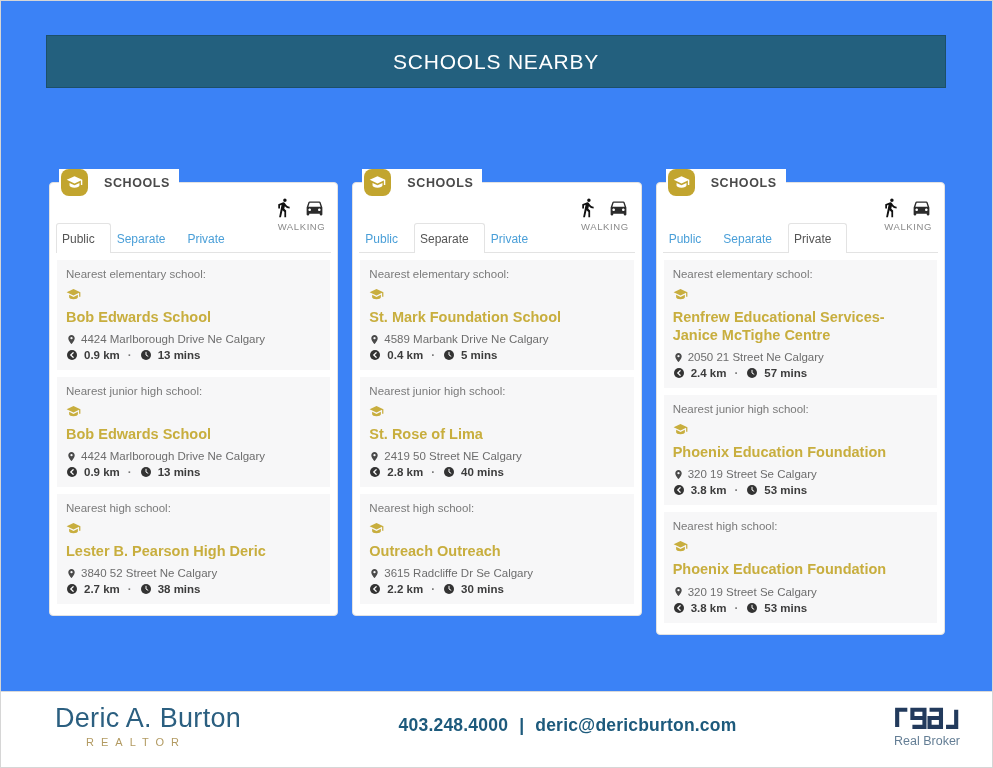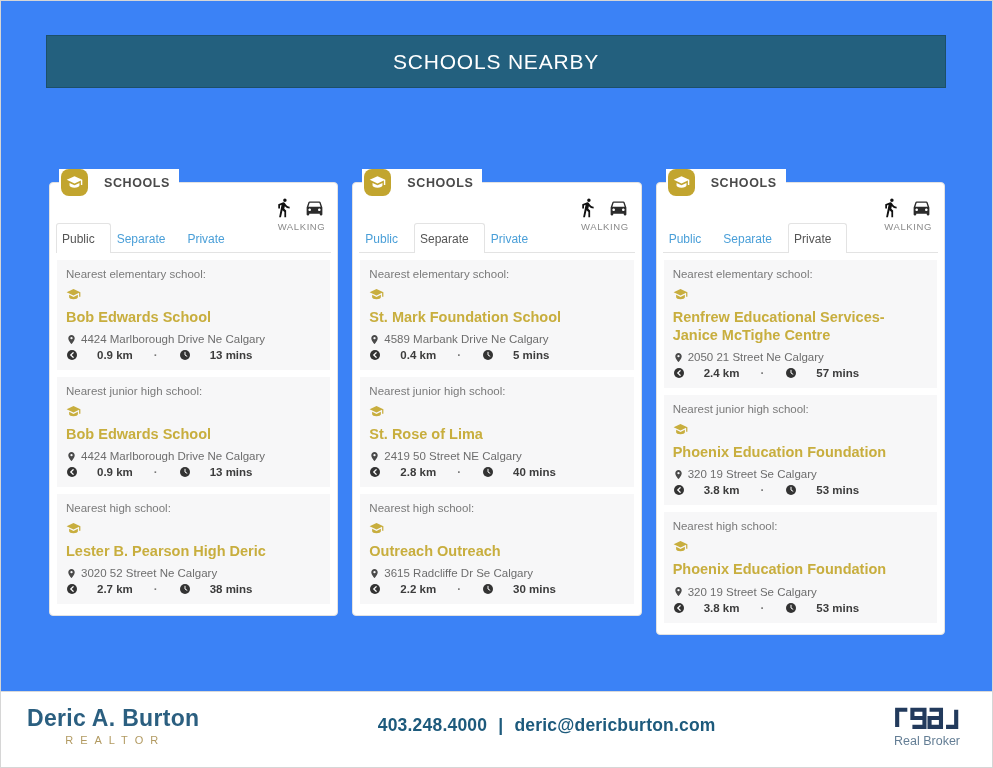--- a/index.html
+++ b/index.html
@@ -37,31 +37,31 @@
                 border-radius:3px 3px 0 0; }
 
   .school-section { background:#f7f7f8; margin:7px 3px; padding:8px 9px 9px 9px; }
   .s-label { font-size:11.5px; color:#7a7a7a; margin-bottom:6px; }
   .s-name { font-size:14.5px; font-weight:bold; color:#c8ae3e; line-height:1.25;
             display:flex; gap:6px; align-items:flex-start; margin-bottom:7px; cursor:pointer;flex-direction:column; }
   .s-name .cap { flex:0 0 auto; width:15px; height:15px; margin-top:1px; }
   .s-addr { font-size:11.5px; color:#6d6d6d; display:flex; gap:4px; align-items:center; margin-bottom:4px;margin-top:7px; }
   .s-addr svg { width:11px; height:11px; flex:0 0 auto; }
   .s-dist { font-size:11.5px; font-weight:bold; color:#3c3c3c;
-            display:flex; gap:19px; align-items:flex-start; }
+            display:flex; gap:6px; align-items:flex-start; }
   .s-dist svg { width:12px; height:12px; flex:0 0 auto; }
   .s-dist .dot { color:#777; margin:0 2px; }
 
   
   .footer { position:absolute; left:0; right:0; bottom:0; height:76px;
             border-top:1px solid #d9d9d9; background:#fff;
             display:flex; align-items:center; justify-content:space-between;
             padding:0 32px 8px 26px; }
   .agent { text-align:center; }
-  .agent-name { color:#2b5f80; font-size:23px; font-weight:bold; letter-spacing:.3px; }
+  .agent-name { color:#2b5f80; font-size:27px; font-weight:normal; letter-spacing:.3px;margin-left:28px; }
   .agent-title { color:#b29a61; font-size:11px; letter-spacing:7px; margin-top:2px; margin-left:4px; }
   .contact { color:#1d5a7c; font-size:17.5px; font-weight:bold; letter-spacing:.2px; }
   .contact span { margin:0 3px; }
   .brokerage { text-align:center; }
   .brokerage svg { width:66px; height:28px; display:block; margin:0 auto; }
   .brokerage-caption { color:#647e95; font-size:12.5px; margin-top:2px; }
 </style>
 </head>
 <body>
 
@@ -176,21 +176,21 @@
         <div class="s-name">
           <svg class="cap" viewBox="0 0 24 24" fill="#c8ae3e">
               <use href="#ic-cap"></use>
             </svg>
           <span>Lester B. Pearson High Deric</span>
           </div>
         <div class="s-addr">
           <svg viewBox="0 0 24 24" fill="#4a4a4a">
               <use href="#ic-pin"></use>
             </svg>
-          <span>3020 52 Street Ne Calgary</span>
+          <span>3840 52 Street Ne Calgary</span>
           </div>
         <div class="s-dist">
           <svg viewBox="0 0 24 24" fill="#333">
               <use href="#ic-route"></use>
             </svg>
           <span>2.7 km</span>
           <span class="dot">·</span>
           <svg viewBox="0 0 24 24" fill="#333">
               <use href="#ic-clock"></use>
             </svg>

